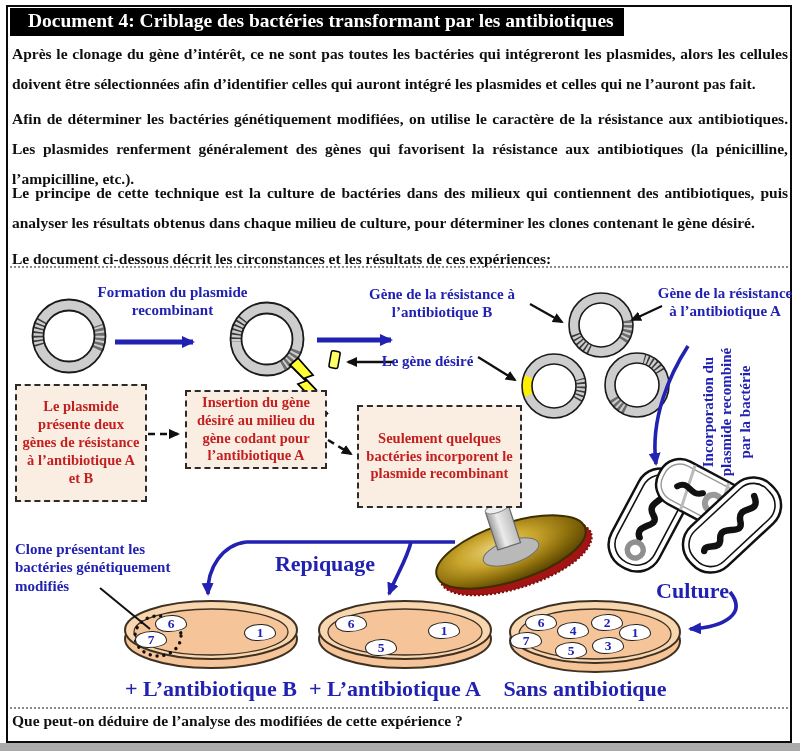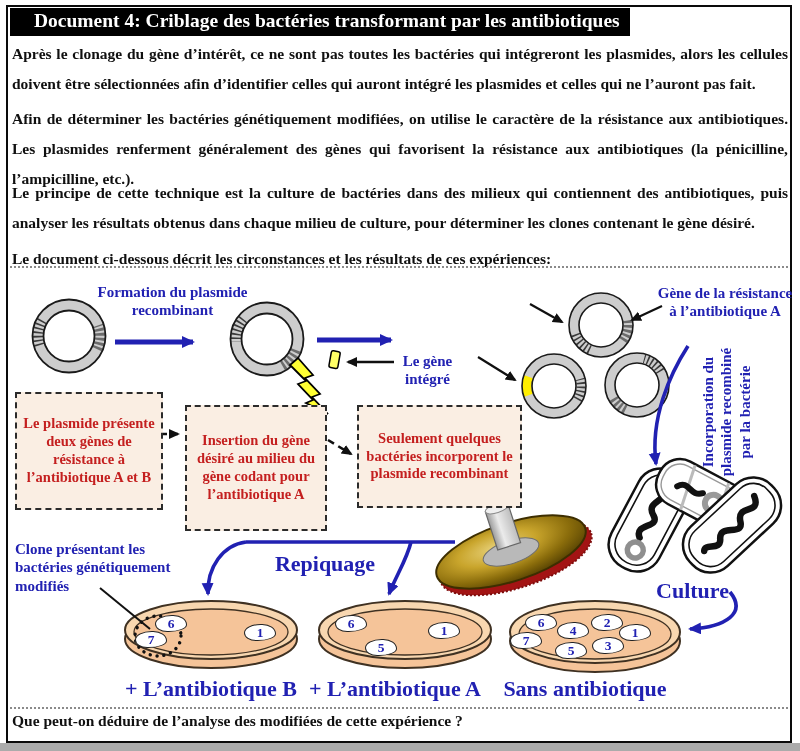--- a/index.html
+++ b/index.html
@@ -1,21 +1,21 @@
 <!DOCTYPE html>
 <html><head>
 <meta charset="utf-8">
 <style>
   html,body{margin:0;padding:0;background:#fff;}
   body{width:800px;height:751px;position:relative;overflow:hidden;
        font-family:"Liberation Serif","DejaVu Serif",serif;font-weight:700;color:#101010;}
   .frame{position:absolute;left:6px;top:5px;width:782px;height:734px;border:2px solid #0a0a0a;background:#fff;}
   .graybar{position:absolute;left:0;top:743px;width:800px;height:8px;background:#ababab;}
   .titlebar{position:absolute;left:10px;top:8px;background:#000;color:#fff;
-            font-size:19.5px;padding:2px 10px 4px 24px;white-space:nowrap;}
+            font-size:19.5px;padding:2px 10px 4px 18px;white-space:nowrap;}
   .para{position:absolute;left:12px;width:776px;font-size:15.5px;line-height:30px;text-align:justify;}
   .dotsep{position:absolute;left:10px;width:778px;border-top:2px dotted #8a8a8a;height:0;}
   .question{position:absolute;left:12px;top:712px;width:776px;font-size:15.5px;}
   .diagram{position:absolute;left:10px;top:270px;width:780px;height:436px;}
   .diagram svg{position:absolute;left:0;top:0;}
   .lbl{position:absolute;color:#2121b2;font-size:15px;line-height:1.22;text-align:center;}
   .lbl.left{text-align:left;margin-top:12px;}
   .lbl.big{font-size:22px;}
   .rot{transform:rotate(-90deg);}
   .redbox{position:absolute;background:#faeee3;border:2.4px dashed #2b2b2b;color:#c41f1f;
@@ -164,29 +164,30 @@
 
     <path d="M520,34 L552,52" stroke="#101010" stroke-width="2.2" fill="none" marker-end="url(#mk)"></path>
     <path d="M652,36 L622,50" stroke="#101010" stroke-width="2.2" fill="none" marker-end="url(#mk)"></path>
     <path d="M384,92 H338" stroke="#101010" stroke-width="2.5" fill="none" marker-end="url(#mk)"></path>
     <path d="M468,87 L505,110" stroke="#101010" stroke-width="2.2" fill="none" marker-end="url(#mk)"></path>
     <path d="M138,164 H168" stroke="#101010" stroke-width="2.6" stroke-dasharray="7 5" fill="none" marker-end="url(#mk)"></path>
     <path d="M318,170 L341,184" stroke="#101010" stroke-width="2.6" stroke-dasharray="7 5" fill="none" marker-end="url(#mk)"></path>
   </svg>
 
   <div class="lbl" style="left:65px;top:13px;width:195px">Formation du plasmide recombinant</div>
+  <div class="lbl" style="left:342px;top:15px;width:180px">Gène de la résistance à l’antibiotique B</div>
   <div class="lbl" style="left:645px;top:14px;width:140px">Gène de la résistance à l’antibiotique A</div>
-  <div class="lbl" style="left:370px;top:82px;width:95px">Le gène intégré</div>
+  <div class="lbl" style="left:370px;top:82px;width:95px">Le gène désiré</div>
   <div class="lbl rot" style="left:662px;top:104px;width:130px;height:76px">Incorporation du plasmide recombiné par la bactérie</div>
   <div class="lbl left" style="left:5px;top:258px;width:162px">Clone présentant les bactéries génétiquement modifiés</div>
   <div class="lbl big" style="left:260px;top:281px;width:110px">Repiquage</div>
   <div class="lbl big" style="left:640px;top:308px;width:85px">Culture</div>
 
-  <div class="redbox" style="left:5px;top:122px;width:148px;height:118px">Le plasmide présente deux gènes de résistance à l’antibiotique A et B</div>
-  <div class="redbox" style="left:175px;top:135px;width:142px;height:126px">Insertion du gène désiré au milieu du gène codant pour l’antibiotique A</div>
+  <div class="redbox" style="left:5px;top:114px;width:132px;height:118px">Le plasmide présente deux gènes de résistance à l’antibiotique A et B</div>
+  <div class="redbox" style="left:175px;top:120px;width:142px;height:79px">Insertion du gène désiré au milieu du gène codant pour l’antibiotique A</div>
   <div class="redbox" style="left:347px;top:135px;width:165px;height:103px">Seulement quelques bactéries incorporent le plasmide recombinant</div>
 
   <div class="colony" style="left:145px;top:345px">
       <span>6</span>
     </div>
   <div class="colony" style="left:125px;top:361px">
       <span>7</span>
     </div>
   <div class="colony" style="left:234px;top:354px">
       <span>1</span>

